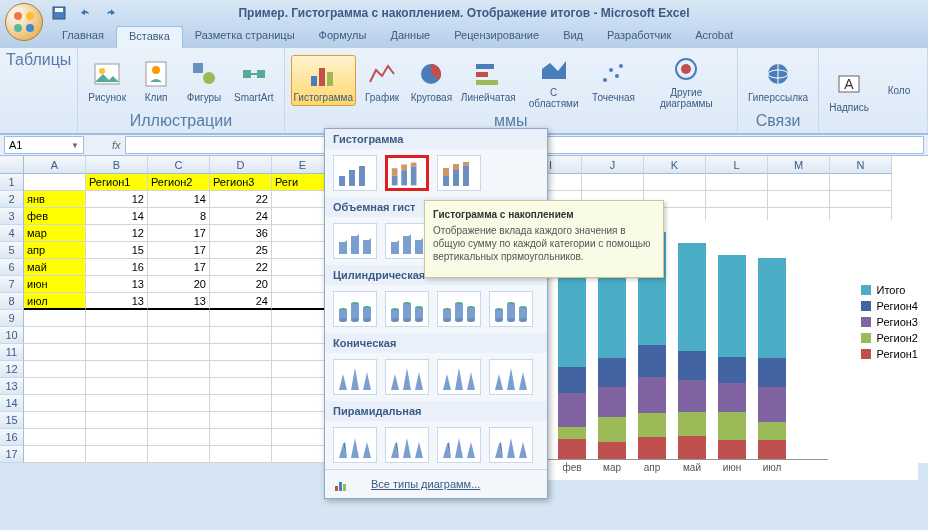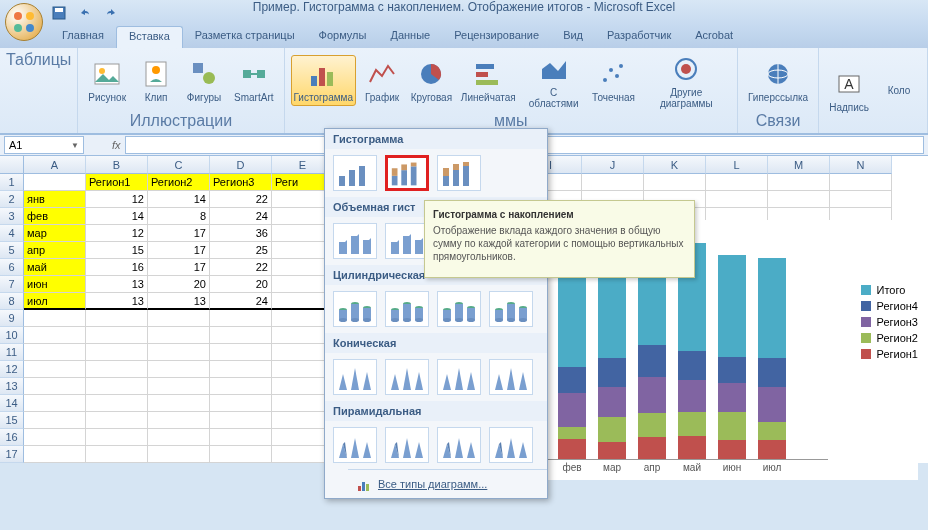--- a/index.html
+++ b/index.html
@@ -1,18 +1,18 @@
 <!DOCTYPE html>
 <html><head>
 <meta charset="utf-8">
 <style>
 * { margin: 0; padding: 0; box-sizing: border-box; font-family: 'Segoe UI', Tahoma, sans-serif; }
 body { background: #d6e5f3; width: 928px; height: 530px; overflow: hidden; position: relative; }
 
-.titlebar { height: 26px; background: linear-gradient(#d8e7f5, #c6daf0); display: flex; position: relative; }
+.titlebar { height: 26px; background: linear-gradient(#d8e7f5, #c6daf0); display: flex; align-items: center; position: relative; font-weight: bold; }
 .office-btn { width: 38px; height: 38px; border-radius: 50%; background: radial-gradient(circle at 30% 30%, #fff, #e0a030); border: 1px solid #a88030; position: absolute; top: 3px; left: 5px; z-index: 10; display: flex; align-items: center; justify-content: center; }
 .office-btn svg { width: 24px; height: 24px; }
 .qat { margin-left: 50px; display: flex; gap: 8px; align-items: center; }
 .qat-item { width: 18px; height: 18px; display: flex; align-items: center; justify-content: center; }
 .title-text { position: absolute; left: 50%; transform: translateX(-50%); font-size: 12px; color: #3b5c84; }
 
 .tabs { height: 22px; display: flex; padding-left: 50px; background: linear-gradient(#c6daf0, #b8cee8); }
 .tab { padding: 3px 12px; font-size: 11px; color: #3b5c84; cursor: pointer; }
 .tab.active { background: #eaf2fb; border-radius: 3px 3px 0 0; border: 1px solid #9ebde0; border-bottom: none; }
 
@@ -50,24 +50,24 @@
 .x-lab { width:28px; font-size:10px; color:#555; text-align:center; }
 .legend { position: absolute; right: 0; top: 60px; font-size: 11px; }
 .legend-item { display: flex; align-items: center; gap: 6px; margin: 4px 0; }
 .legend-sw { width: 10px; height: 10px; }
 
 .dropdown { position: absolute; left: 324px; top: 128px; width: 224px; background: #f3f6fa; border: 1px solid #8fa9c9; box-shadow: 2px 2px 6px rgba(0,0,0,0.3); z-index: 100; }
 .dd-section-title { font-size: 11px; font-weight: bold; color: #3b5c84; padding: 4px 8px; background: #e9f0f9; }
 .dd-items { display: flex; gap: 8px; padding: 6px 8px; }
 .dd-item { width: 44px; height: 36px; border: 1px solid #c5d8ed; background: white; display: flex; align-items: center; justify-content: center; cursor: pointer; }
 .dd-item.highlighted { border: 3px solid #e02020; }
-.dd-footer { display: flex; align-items: center; gap: 6px; padding: 6px 8px; border-top: 1px solid #c5d8ed; cursor: pointer; margin-left: 23px; }
+.dd-footer { display: flex; align-items: center; gap: 22px; padding: 6px 8px; border-top: 1px solid #c5d8ed; cursor: pointer; }
 .dd-footer-text { font-size: 11px; color: #3b5c84; text-decoration: underline; }
 
-.tooltip { position: absolute; left: 424px; top: 200px; width: 271px; background: #f9fbe7; border: 1px solid #c5c890; padding: 8px; font-size: 10px; color: #555; z-index: 101; box-shadow: 2px 2px 4px rgba(0,0,0,0.2); }
+.tooltip { position: absolute; left: 424px; top: 200px; width: 240px; background: #f9fbe7; border: 1px solid #c5c890; padding: 8px; font-size: 10px; color: #555; z-index: 101; box-shadow: 2px 2px 4px rgba(0,0,0,0.2); }
 .tooltip-title { font-weight: bold; color: #333; margin-bottom: 4px; }
 .tooltip-p { margin-bottom: 6px; line-height: 1.3; }
 
 svg { display: block; }
 </style>
 </head>
 <body>
 
 <div class="titlebar">
   <div class="office-btn">

